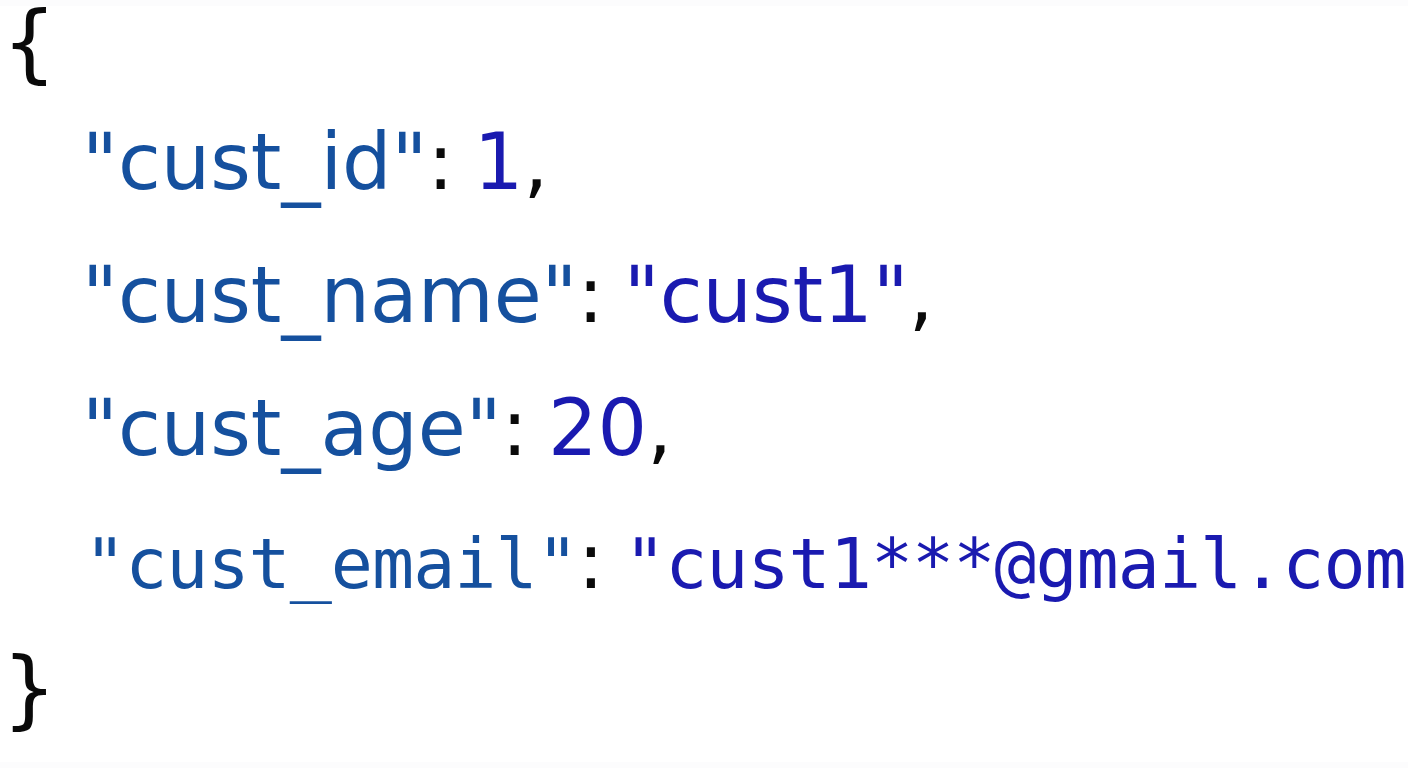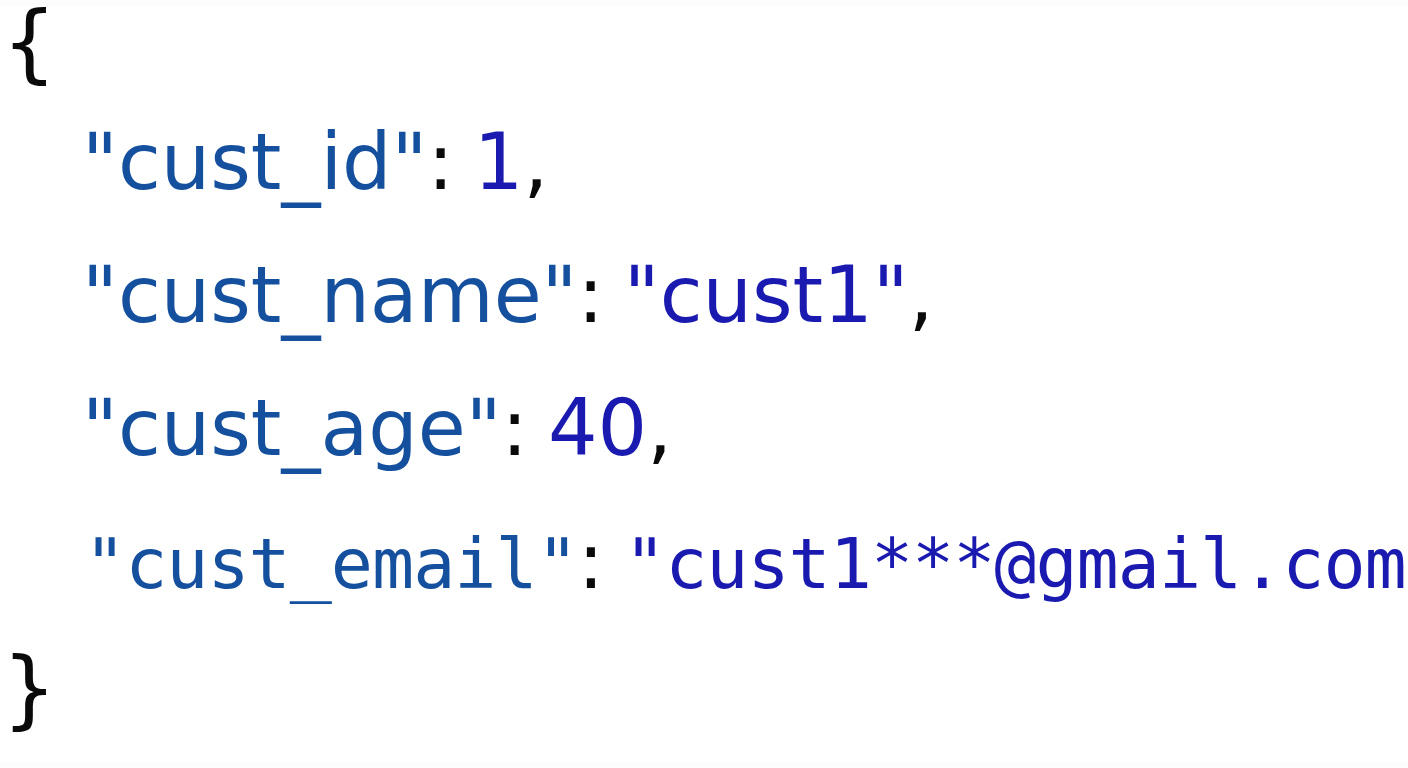--- a/index.html
+++ b/index.html
@@ -120,21 +120,21 @@
   <div class="edge-band-top"></div>
 
   <div class="json-body">
 
     <div class="json-line line-brace-open"><span class="brace">{</span></div>
 
     <div class="json-line line-prop-0"><span class="indent"></span><span class="json-key">"cust_id"</span><span class="punct">:</span><span class="gap"></span><span class="json-number">1</span><span class="punct">,</span></div>
 
     <div class="json-line line-prop-1"><span class="indent"></span><span class="json-key">"cust_name"</span><span class="punct">:</span><span class="gap"></span><span class="json-string">"cust1"</span><span class="punct">,</span></div>
 
-    <div class="json-line line-prop-2"><span class="indent"></span><span class="json-key">"cust_age"</span><span class="punct">:</span><span class="gap"></span><span class="json-number">40</span><span class="punct">,</span></div>
+    <div class="json-line line-prop-2"><span class="indent"></span><span class="json-key">"cust_age"</span><span class="punct">:</span><span class="gap"></span><span class="json-number">20</span><span class="punct">,</span></div>
 
     <div class="json-line line-prop-3"><span class="indent"></span><span class="json-key">"cust_email"</span><span class="punct">:</span><span class="gap"></span><span class="json-string">"cust1***@gmail.com"</span><span class="punct"></span></div>
 
     <div class="json-line line-brace-close"><span class="brace">}</span></div>
 
   </div>
 
   <div class="edge-band-bottom"></div>
 
 </div>

